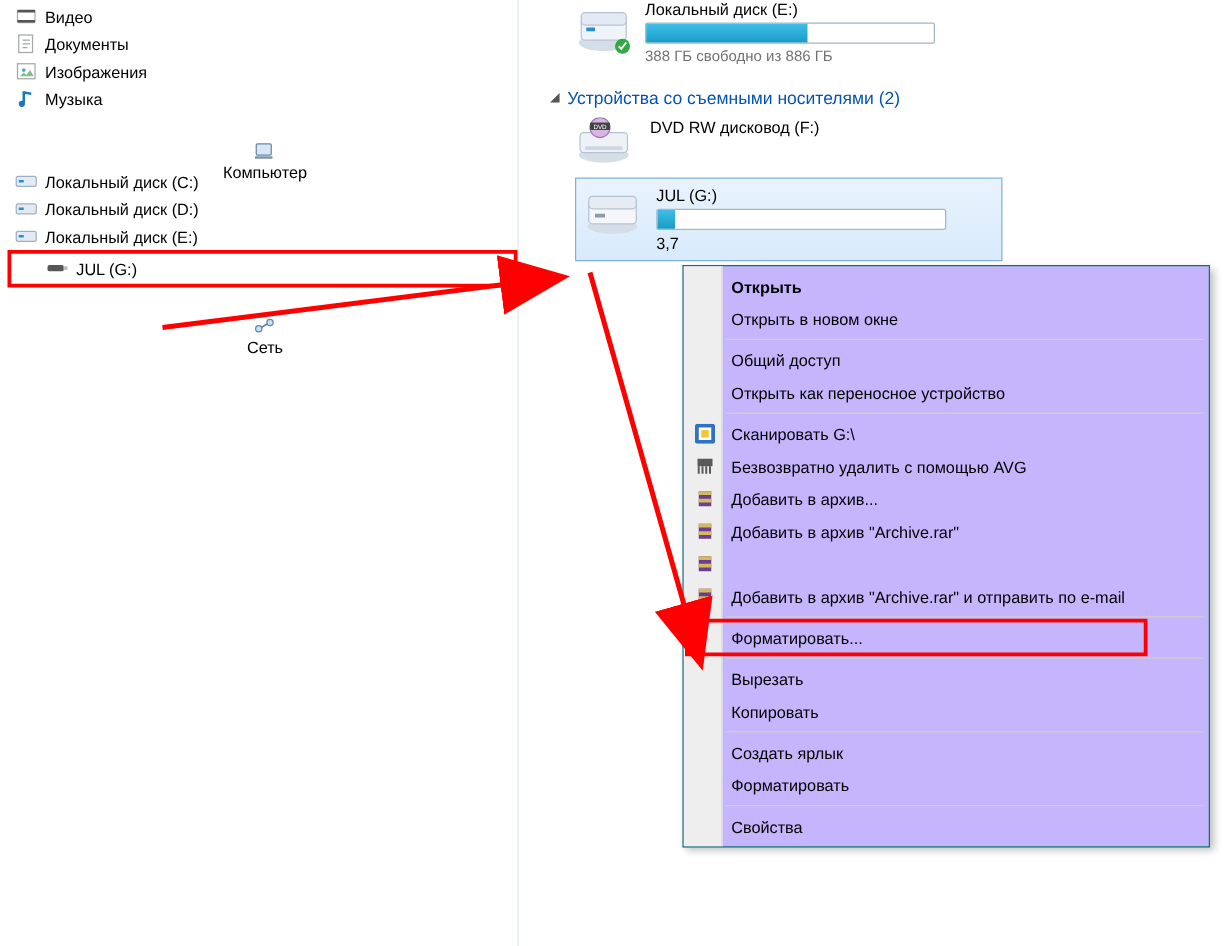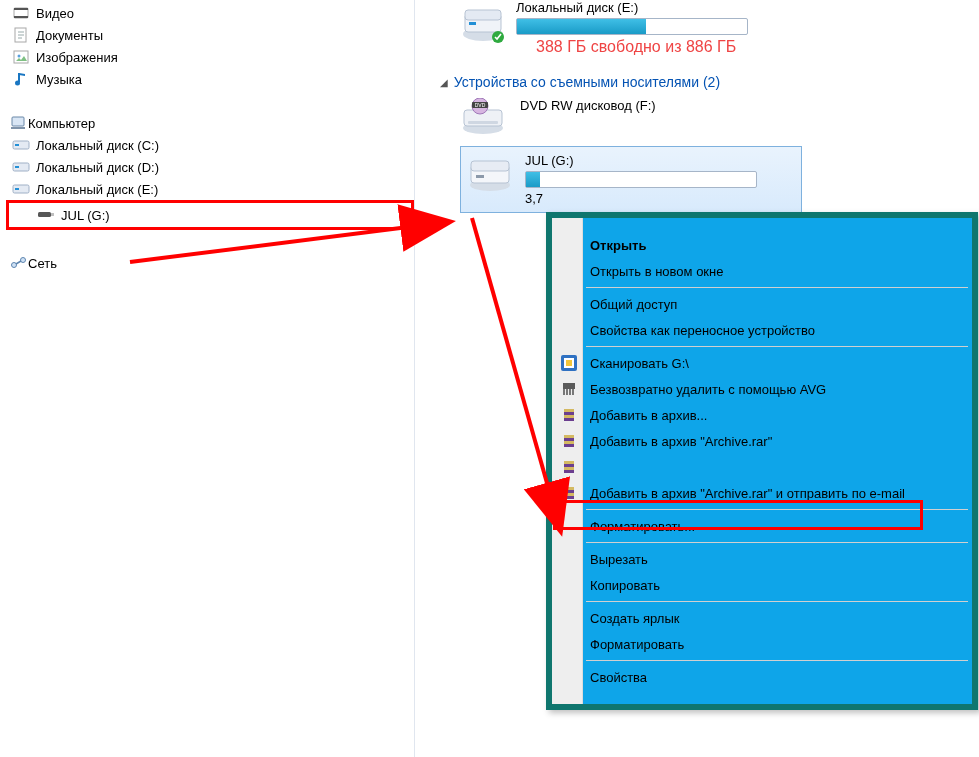--- a/index.html
+++ b/index.html
@@ -34,20 +34,21 @@
     padding-left: 12px;
   }
   .tree-item.level2 { }
   .tree-item .ico { width: 18px; height:18px; display:inline-flex; align-items:center; justify-content:center; margin-right:6px;}
   .tree-section {
     display: flex;
     align-items: center;
     height: 22px;
     padding-left: 10px;
     margin-top: 10px;
+    flex-direction: column;
   }
   .tree-sep { height: 12px; }
   .jul-box {
     border: 3px solid #ff0000;
     padding:0 3px 0 0;
     margin-left: 6px;
     height:24px;
     display:flex;
     align-items:center;
   }
@@ -66,21 +67,21 @@
     margin-top: 2px;
     margin-left: 20px;
   }
   .drive-block .info { display:flex; flex-direction:column; }
   .drive-block .title { color:#000; font-size:13px; }
   .progress {
     width: 230px; height: 15px; border:1px solid #a6b5c8; background:#fff; border-radius:2px;
     position:relative; margin:3px 0 3px 0;
   }
   .progress .fill { position:absolute; left:0; top:0; bottom:0; background: linear-gradient(to bottom,#3fbfe6,#1a9bc7); }
-  .drive-block .sub { color:#ef4444; font-size:16px;margin-left:20px;}
+  .drive-block .sub { color:#737373; font-size:12px;}
   .cat-header {
     display:flex; align-items:center; gap:6px;
     color:#0453b3; font-size:14px;
     margin: 18px 0 8px 0;
   }
   .cat-header .arrow { font-size:10px; color:#555;}
   .removable-item {
     display:flex; align-items:flex-start; gap:14px;
     margin-left: 20px; margin-bottom: 10px;
   }
@@ -94,24 +95,24 @@
     padding: 6px 8px 6px 6px;
     display:flex; gap:12px; align-items:flex-start;
   }
   .jul-drive .info { display:flex; flex-direction:column; }
   .jul-drive .progress { width: 230px; }
   
   .context-menu {
     position: absolute;
     left: 546px; top: 212px;
     width: 416px;
-    background:#0ea5e9;
-    border:6px solid #0f766e;
+    background:#c4b5fd;
+    border:1px solid #0f766e;
     box-shadow: 3px 3px 6px rgba(0,0,0,.25);
-    padding: 14px 2px;
+    padding: 3px 2px;
   }
   .cm-item {
     display:flex; align-items:center;
     height: 26px;
     padding-left: 36px;
     font-size: 13px;
     position:relative;
   }
   .cm-item.bold { font-weight: bold;}
   .cm-sep {
@@ -324,21 +325,21 @@
         <span class="lbl">Открыть</span>
       </div>
       <div class="cm-item">
         <span class="lbl">Открыть в новом окне</span>
       </div>
       <div class="cm-sep"></div>
       <div class="cm-item">
         <span class="lbl">Общий доступ</span>
       </div>
       <div class="cm-item">
-        <span class="lbl">Свойства как переносное устройство</span>
+        <span class="lbl">Открыть как переносное устройство</span>
       </div>
       <div class="cm-sep"></div>
       <div class="cm-item">
         <span class="mico">
           <svg width="16" height="16">
             <rect width="16" height="16" rx="2" fill="#2f71c2"></rect>
             <rect x="3" y="3" width="10" height="10" fill="#fff"></rect>
             <rect x="5" y="5" width="6" height="6" fill="#f2c53a"></rect>
           </svg>
         </span>

